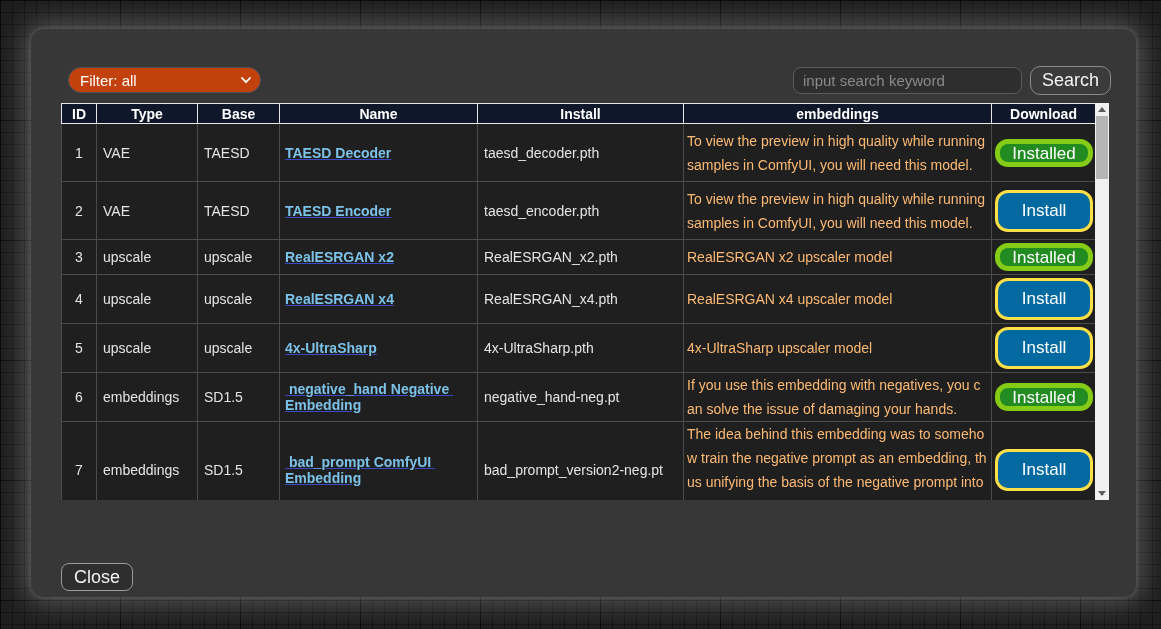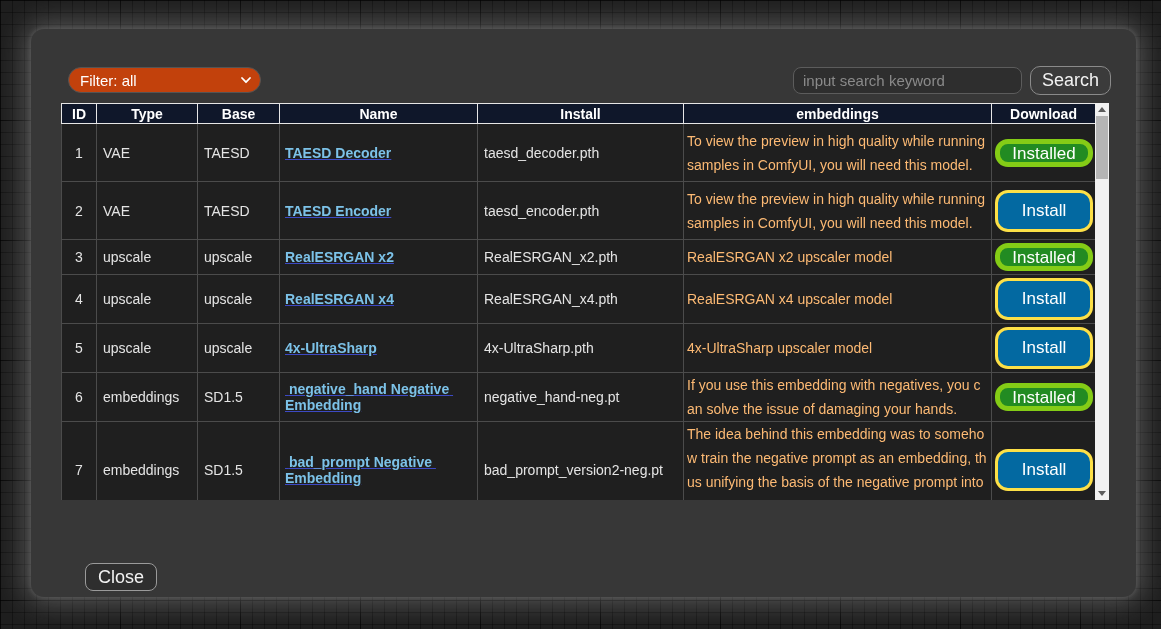--- a/index.html
+++ b/index.html
@@ -79,21 +79,21 @@
   .sb-arrow.up::after, .sb-arrow.down::after {
     content:""; position:absolute; left:3px; border-left:4px solid transparent; border-right:4px solid transparent;
   }
   .sb-arrow.up::after   { top:4px; border-bottom:5px solid #5c5c5c; }
   .sb-arrow.down::after { bottom:4px; border-top:5px solid #5c5c5c; }
   .sb-thumb { position:absolute; left:1px; top:13px; width:12px; height:63px; background:#b5b5b5; cursor:pointer; }
 
   .close-btn {
     position:absolute; left:30px; top:534px; height:28px; padding:0 12px;
     background:#2e2e2e; border:1px solid #9a9a9a; border-radius:8px;
-    color:#f2f2f2; font-size:18px; font-family:inherit; cursor:pointer;margin-left:24px;
+    color:#f2f2f2; font-size:18px; font-family:inherit; cursor:pointer;
   }
 </style>
 </head>
 <body>
 
 <div class="stage">
   <div class="dialog">
 
     <div class="select-wrap">
       <select>
@@ -181,21 +181,21 @@
               <td class="c-base">SD1.5</td>
               <td class="c-name"><a href="#" class="mlink"><span> negative_hand Negative Embedding</span></a></td>
               <td class="c-file">negative_hand-neg.pt</td>
               <td class="c-desc">If you use this embedding with negatives, you can solve the issue of damaging your hands.</td>
               <td class="c-dl"><button class="btn-dl installed" style="background: rgb(34, 139, 34);">Installed</button></td>
             </tr>
             <tr style="height: 74px;">
               <td class="c-id">7</td>
               <td class="c-type">embeddings</td>
               <td class="c-base">SD1.5</td>
-              <td class="c-name"><a href="#" class="mlink"><span> bad_prompt Negative Embedding</span></a></td>
+              <td class="c-name"><a href="#" class="mlink"><span> bad_prompt ComfyUI Embedding</span></a></td>
               <td class="c-file">bad_prompt_version2-neg.pt</td>
               <td class="c-desc">The idea behind this embedding was to somehow train the negative prompt as an embedding, thus unifying the basis of the negative prompt into one word or embedding.</td>
               <td class="c-dl"><button class="btn-dl">Install</button></td>
             </tr>
           </tbody>
       </table>
 
       <div class="vscroll">
         <div class="sb-arrow up"></div>
         <div class="sb-thumb"></div>

